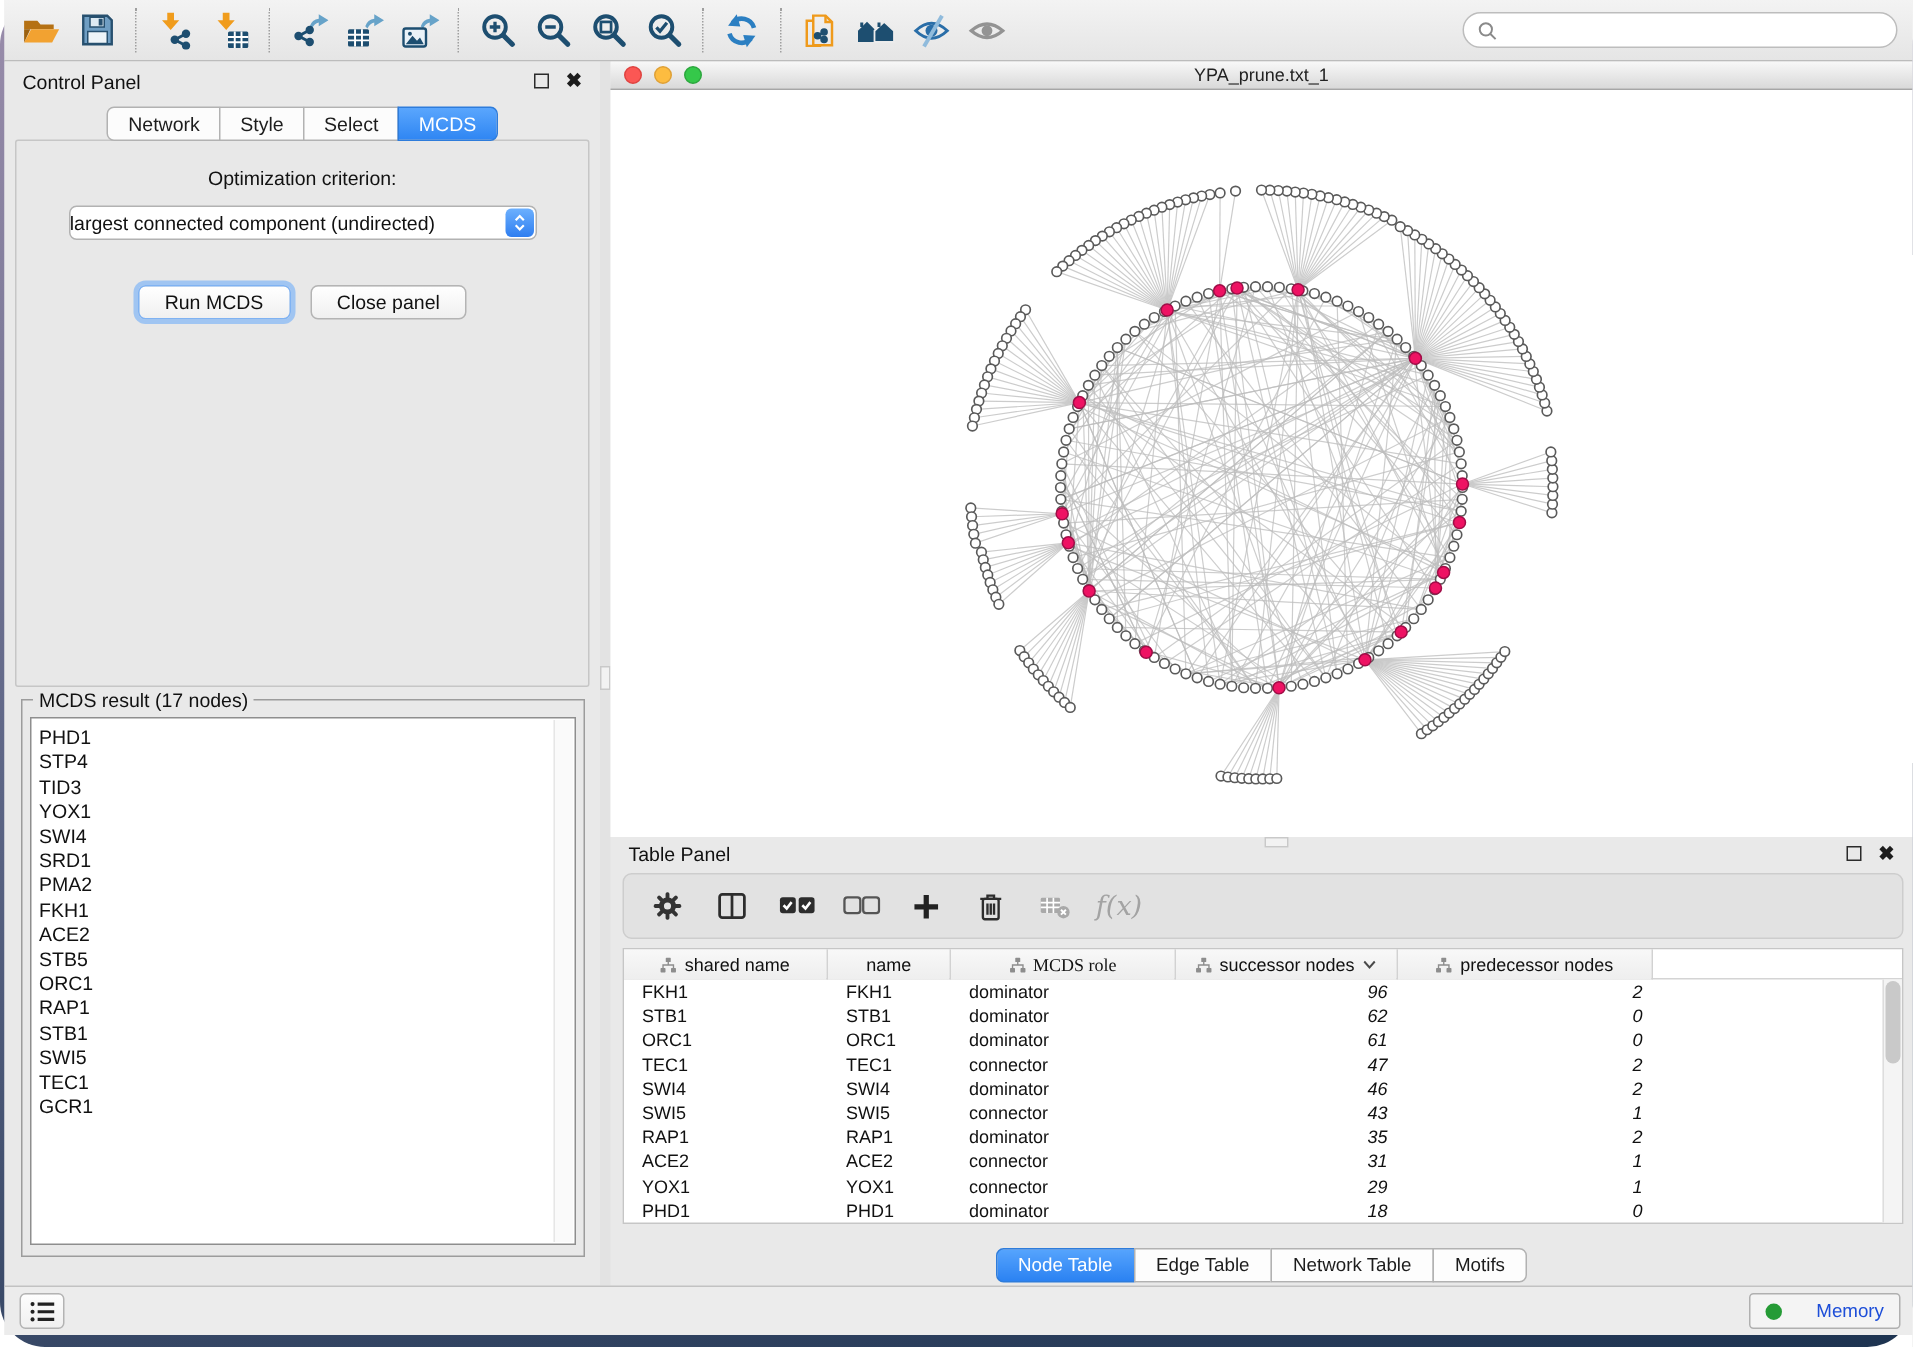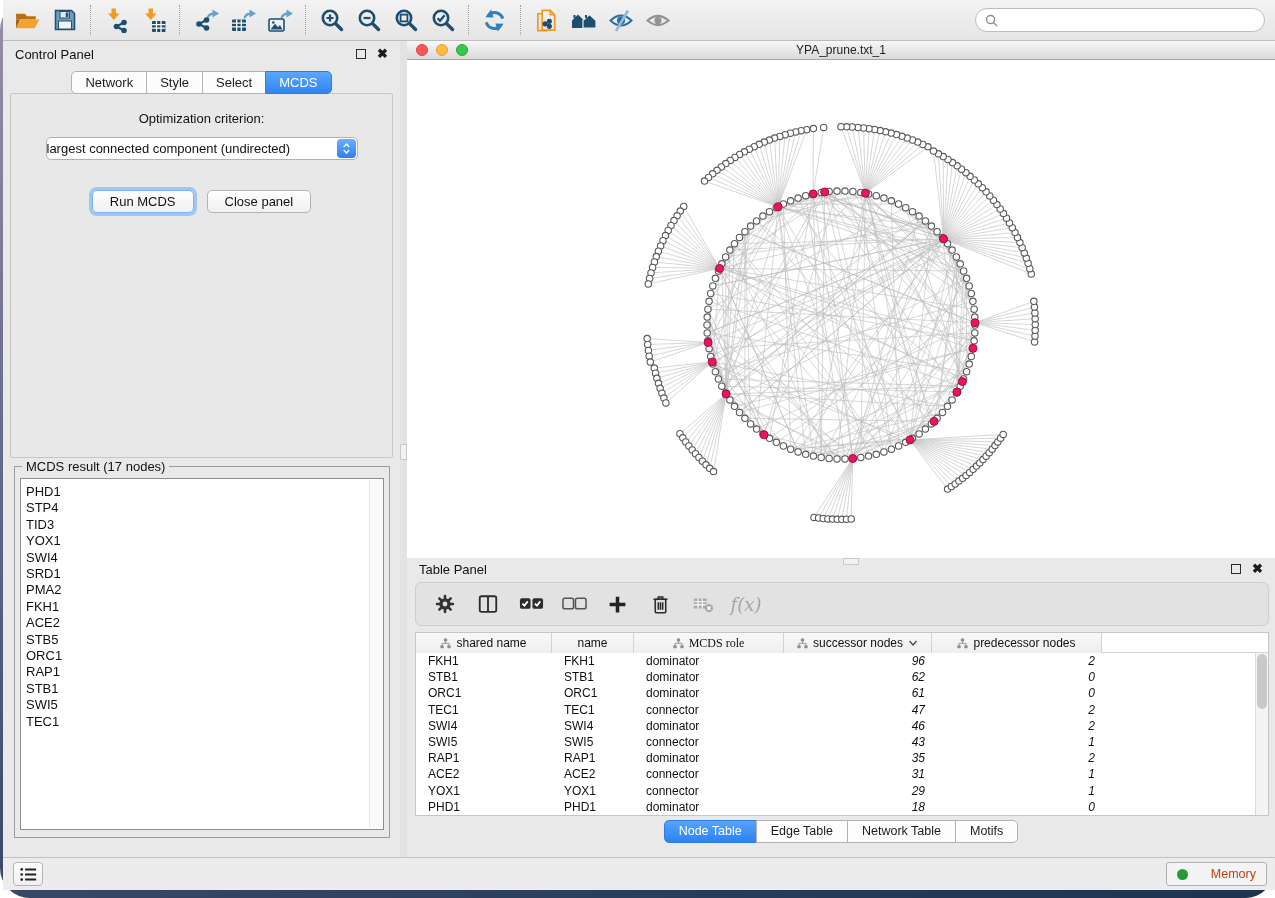--- a/index.html
+++ b/index.html
@@ -107,35 +107,35 @@
   .th-fill { flex:1; background:#fff; }
   .tbl-body { position:absolute; left:0; right:13px; top:20px; bottom:0; overflow:hidden; }
   .tr { display:flex; }
   .td { font-size:12px; height:16.2px; line-height:16.2px; padding:0 6px; white-space:nowrap; overflow:hidden; color:#111; }
   .td.l { text-align:left; padding-left:12px; }
   .td.r { text-align:right; padding-right:7px;font-style:italic; }
   .tbl-scroll { position:absolute; right:0; top:20px; bottom:0; width:13px;
     background:#f4f4f4; border-left:1px solid #dddddd; }
   .tbl-thumb { margin:1px; height:55px; background:#c9c9c9; border-radius:6px; }
 
-  .tbl-tabs { display:flex; justify-content:center; margin-top:4px; height:37px; }
+  .tbl-tabs { display:flex; justify-content:center; margin-top:16px; height:37px; }
   .ttab { padding:3px 14px 0; font-size:12.5px; height:23px; background:#fdfdfd;
     border:1px solid #b2b2b2; margin-left:-1px; color:#1c1c1c; }
   .ttab:first-child { border-radius:5px 0 0 5px; margin-left:0; }
   .ttab:last-child  { border-radius:0 5px 5px 0; }
   .ttab.active { background:linear-gradient(#56a4fd,#2b82f2); color:#fff; border-color:#2e7cdb; }
 
   
   .status-bar { height:33px; flex:0 0 33px; background:#ececec; border-top:1px solid #c2c2c2; position:relative; }
   .list-btn { position:absolute; left:10px; top:4px; width:30px; height:24px;
     background:linear-gradient(#fdfdfd,#f0f0f0); border:1px solid #b3b3b3; border-radius:4px;
     display:flex; align-items:center; justify-content:center; }
   .memory-btn { position:absolute; right:8px; top:4px; height:24px; padding:0 10px;
     background:#f4f4f4; border:1px solid #b0b0b0; border-radius:3px;
-    display:flex; align-items:center; gap:23px; font-size:12.5px; color:#c2410c; }
+    display:flex; align-items:center; gap:23px; font-size:12.5px; color:#1d4ed8; }
   .mem-dot { width:11px; height:11px; border-radius:50%; background:#259b36; }
 </style>
 </head>
 <body>
 
 <div class="screen">
   <div class="window">
 
     <div class="toolbar">
       <div id="toolbarIcons" style="display:flex;align-items:center;">
@@ -341,20 +341,21 @@
               <div class="mcds-item">SRD1</div>
               <div class="mcds-item">PMA2</div>
               <div class="mcds-item">FKH1</div>
               <div class="mcds-item">ACE2</div>
               <div class="mcds-item">STB5</div>
               <div class="mcds-item">ORC1</div>
               <div class="mcds-item">RAP1</div>
               <div class="mcds-item">STB1</div>
               <div class="mcds-item">SWI5</div>
               <div class="mcds-item">TEC1</div>
+              <div class="mcds-item">GCR1</div>
             </div>
         </div>
       </div>
 
       <div class="v-divider">
         <div class="grip-v"></div>
       </div>
 
       <div class="right-col">
 

